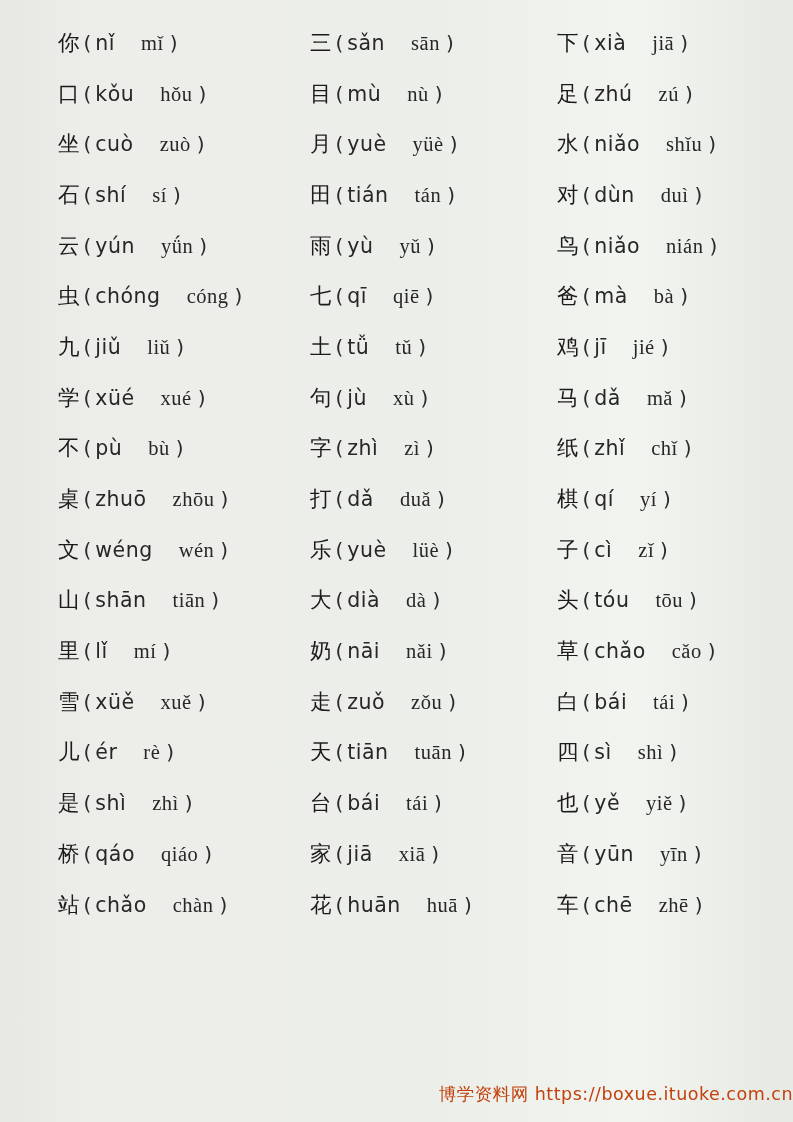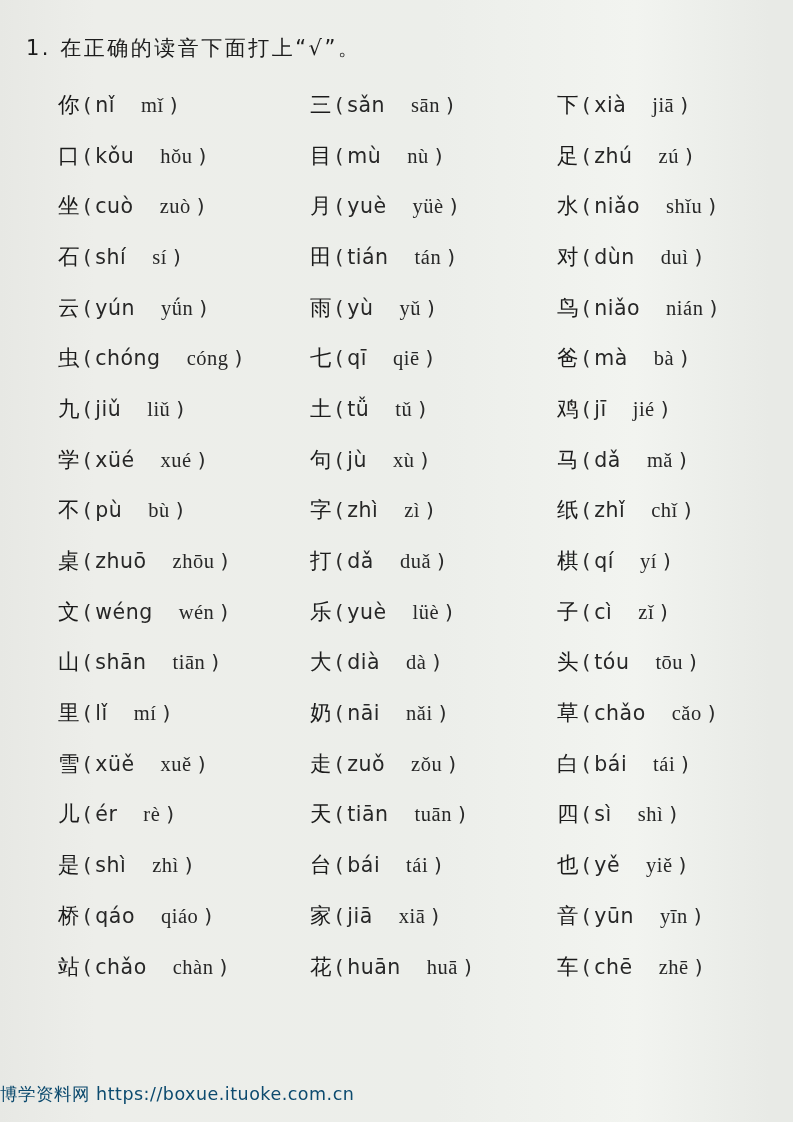--- a/index.html
+++ b/index.html
@@ -60,31 +60,30 @@
     letter-spacing: 0.5px;
     color: #272727;
   }
   .p1 { margin-right: 26px; }
   .p2 { margin-right: 2px; font-family: Liberation Serif, serif; }
   .footer {
     position: absolute;
     left: 0;
     right: 0;
     bottom: 16px;
-    text-align: left;
+    text-align: right;
     font-size: 17.5px;
-    color: #0c4a6e;
+    color: #c2410c;
     letter-spacing: 0.5px;
   }
 </style>
 </head>
 <body>
 
 <div class="page">
-  <div class="instruction">1. 在正确的读音下面打上“√”。</div>
   <div class="grid">
   <div class="cell">
     <span class="char">你</span>
     <span class="paren">(</span>
     <span class="p p1">nǐ</span>
     <span class="p p2">mǐ</span>
     <span class="paren">)</span>
   </div>
 
   <div class="cell">

